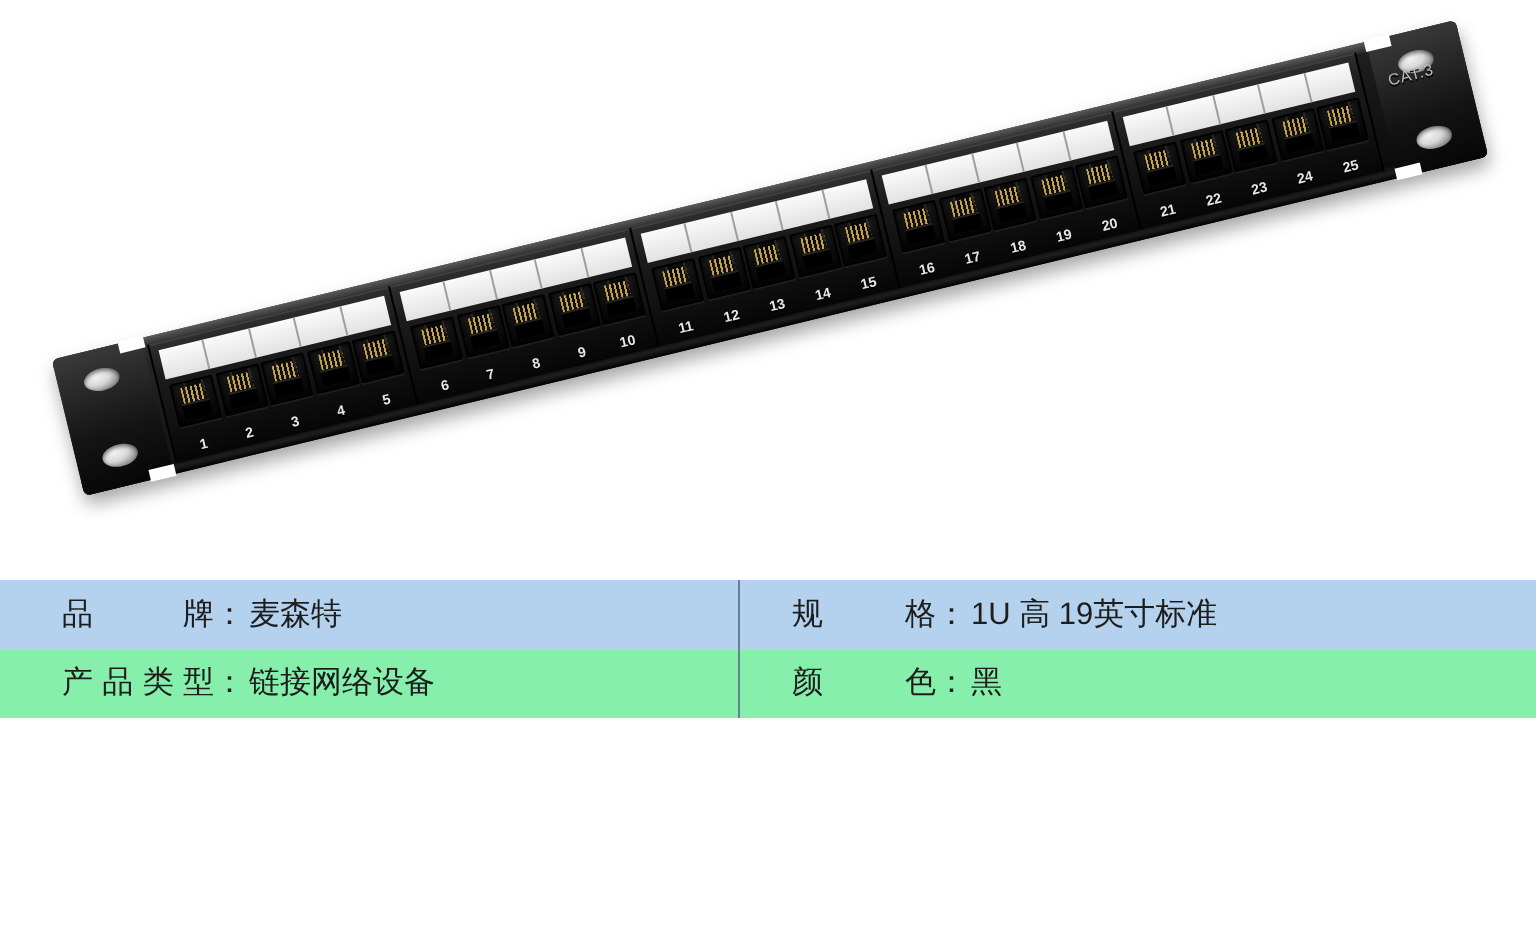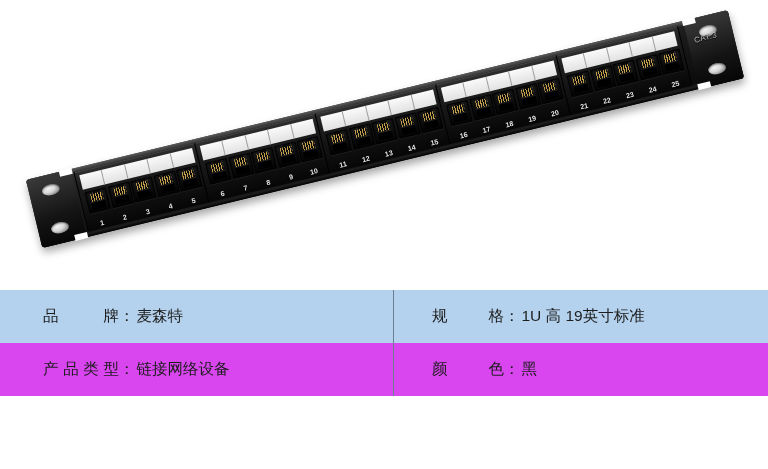--- a/index.html
+++ b/index.html
@@ -203,29 +203,29 @@
   #spec-table {
     position: absolute;
     left: 0;
     top: 290px;
     width: 768px;
     border-collapse: collapse;
     table-layout: fixed;
   }
   #spec-table tr { height: 34.5px; }
   #spec-table td {
-    padding: 16px;
+    padding: 4px;
     vertical-align: middle;
     font-size: 15.5px;
     color: #1d1d1d;
     font-family: "Liberation Sans", "DejaVu Sans", sans-serif;
     white-space: nowrap;
   }
   tr.row-shaded td { background: #b4d2ee; }
-  tr.row-plain  td { background: #d946ef; }
+  tr.row-plain  td { background: #86efac; }
 
   td.cell-left  { width: 361px; }
   td.cell-right { width: 407px; border-left: 1px solid #6b7f93; }
 
   .cell-inner {
     display: flex;
     align-items: baseline;
     padding-left: 27px;
   }
   .cell-right .cell-inner { padding-left: 22px; align-items: center; }

